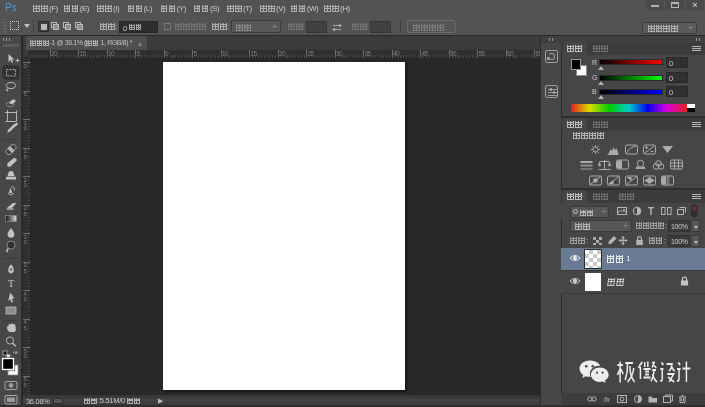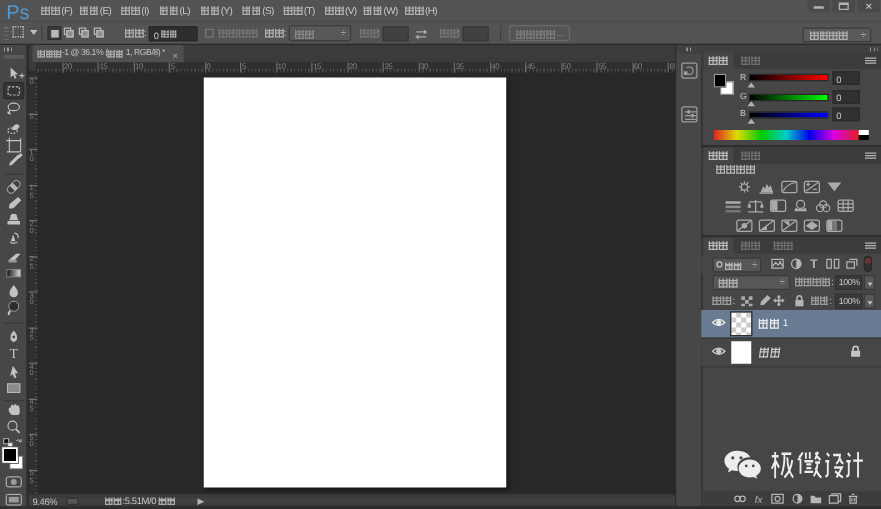--- a/index.html
+++ b/index.html
@@ -1,21 +1,21 @@
 <!DOCTYPE html>
 <html><head><meta charset="utf-8"><style>
 *{margin:0;padding:0;box-sizing:border-box}
 html,body{width:705px;height:407px;overflow:hidden;background:#282828;font-family:"Liberation Sans",sans-serif}
 .abs{position:absolute}
 .c{display:inline-block;vertical-align:top}
 svg{display:block}
 </style></head>
 <body>
 <div class="abs" style="left:0;top:0;width:705px;height:17px;background:#535353"></div>
-<div class="abs" style="left:5px;top:2px;font-weight:normal;font-size:16px;color:#509ad6">Ps</div>
+<div class="abs" style="left:5px;top:2px;font-weight:normal;font-size:10px;color:#509ad6">Ps</div>
 <div class="abs" style="left:33.0px;top:5px;white-space:nowrap"><span class="c" style="width:6.5px;height:7.0px;margin-right:1.5px;opacity:0.80;background:linear-gradient(#c4c4c4,#c4c4c4) 50% 0/1px 100% no-repeat,linear-gradient(#c4c4c4,#c4c4c4) 0 1px/100% 1px no-repeat,linear-gradient(#c4c4c4,#c4c4c4) 0 50%/100% 1px no-repeat,linear-gradient(#c4c4c4,#c4c4c4) 0 100%/100% 1px no-repeat,linear-gradient(#c4c4c4,#c4c4c4) 0 0/1px 100% no-repeat,linear-gradient(#c4c4c4,#c4c4c4) 100% 0/1px 100% no-repeat"></span><span class="c" style="width:6.5px;height:7.0px;margin-right:1.5px;opacity:0.80;background:linear-gradient(#c4c4c4,#c4c4c4) 50% 0/1px 100% no-repeat,linear-gradient(#c4c4c4,#c4c4c4) 0 1px/100% 1px no-repeat,linear-gradient(#c4c4c4,#c4c4c4) 0 50%/100% 1px no-repeat,linear-gradient(#c4c4c4,#c4c4c4) 0 100%/100% 1px no-repeat,linear-gradient(#c4c4c4,#c4c4c4) 0 0/1px 100% no-repeat,linear-gradient(#c4c4c4,#c4c4c4) 100% 0/1px 100% no-repeat"></span><span style="font-size:8px;color:#c9c9c9;line-height:7px;letter-spacing:-0.5px;vertical-align:top">(F)</span></div>
 <div class="abs" style="left:63.8px;top:5px;white-space:nowrap"><span class="c" style="width:6.5px;height:7.0px;margin-right:1.5px;opacity:0.80;background:linear-gradient(#c4c4c4,#c4c4c4) 50% 0/1px 100% no-repeat,linear-gradient(#c4c4c4,#c4c4c4) 0 1px/100% 1px no-repeat,linear-gradient(#c4c4c4,#c4c4c4) 0 50%/100% 1px no-repeat,linear-gradient(#c4c4c4,#c4c4c4) 0 100%/100% 1px no-repeat,linear-gradient(#c4c4c4,#c4c4c4) 0 0/1px 100% no-repeat,linear-gradient(#c4c4c4,#c4c4c4) 100% 0/1px 100% no-repeat"></span><span class="c" style="width:6.5px;height:7.0px;margin-right:1.5px;opacity:0.80;background:linear-gradient(#c4c4c4,#c4c4c4) 50% 0/1px 100% no-repeat,linear-gradient(#c4c4c4,#c4c4c4) 0 1px/100% 1px no-repeat,linear-gradient(#c4c4c4,#c4c4c4) 0 50%/100% 1px no-repeat,linear-gradient(#c4c4c4,#c4c4c4) 0 100%/100% 1px no-repeat,linear-gradient(#c4c4c4,#c4c4c4) 0 0/1px 100% no-repeat,linear-gradient(#c4c4c4,#c4c4c4) 100% 0/1px 100% no-repeat"></span><span style="font-size:8px;color:#c9c9c9;line-height:7px;letter-spacing:-0.5px;vertical-align:top">(E)</span></div>
 <div class="abs" style="left:97.0px;top:5px;white-space:nowrap"><span class="c" style="width:6.5px;height:7.0px;margin-right:1.5px;opacity:0.80;background:linear-gradient(#c4c4c4,#c4c4c4) 50% 0/1px 100% no-repeat,linear-gradient(#c4c4c4,#c4c4c4) 0 1px/100% 1px no-repeat,linear-gradient(#c4c4c4,#c4c4c4) 0 50%/100% 1px no-repeat,linear-gradient(#c4c4c4,#c4c4c4) 0 100%/100% 1px no-repeat,linear-gradient(#c4c4c4,#c4c4c4) 0 0/1px 100% no-repeat,linear-gradient(#c4c4c4,#c4c4c4) 100% 0/1px 100% no-repeat"></span><span class="c" style="width:6.5px;height:7.0px;margin-right:1.5px;opacity:0.80;background:linear-gradient(#c4c4c4,#c4c4c4) 50% 0/1px 100% no-repeat,linear-gradient(#c4c4c4,#c4c4c4) 0 1px/100% 1px no-repeat,linear-gradient(#c4c4c4,#c4c4c4) 0 50%/100% 1px no-repeat,linear-gradient(#c4c4c4,#c4c4c4) 0 100%/100% 1px no-repeat,linear-gradient(#c4c4c4,#c4c4c4) 0 0/1px 100% no-repeat,linear-gradient(#c4c4c4,#c4c4c4) 100% 0/1px 100% no-repeat"></span><span style="font-size:8px;color:#c9c9c9;line-height:7px;letter-spacing:-0.5px;vertical-align:top">(I)</span></div>
 <div class="abs" style="left:127.6px;top:5px;white-space:nowrap"><span class="c" style="width:6.5px;height:7.0px;margin-right:1.5px;opacity:0.80;background:linear-gradient(#c4c4c4,#c4c4c4) 50% 0/1px 100% no-repeat,linear-gradient(#c4c4c4,#c4c4c4) 0 1px/100% 1px no-repeat,linear-gradient(#c4c4c4,#c4c4c4) 0 50%/100% 1px no-repeat,linear-gradient(#c4c4c4,#c4c4c4) 0 100%/100% 1px no-repeat,linear-gradient(#c4c4c4,#c4c4c4) 0 0/1px 100% no-repeat,linear-gradient(#c4c4c4,#c4c4c4) 100% 0/1px 100% no-repeat"></span><span class="c" style="width:6.5px;height:7.0px;margin-right:1.5px;opacity:0.80;background:linear-gradient(#c4c4c4,#c4c4c4) 50% 0/1px 100% no-repeat,linear-gradient(#c4c4c4,#c4c4c4) 0 1px/100% 1px no-repeat,linear-gradient(#c4c4c4,#c4c4c4) 0 50%/100% 1px no-repeat,linear-gradient(#c4c4c4,#c4c4c4) 0 100%/100% 1px no-repeat,linear-gradient(#c4c4c4,#c4c4c4) 0 0/1px 100% no-repeat,linear-gradient(#c4c4c4,#c4c4c4) 100% 0/1px 100% no-repeat"></span><span style="font-size:8px;color:#c9c9c9;line-height:7px;letter-spacing:-0.5px;vertical-align:top">(L)</span></div>
 <div class="abs" style="left:160.7px;top:5px;white-space:nowrap"><span class="c" style="width:6.5px;height:7.0px;margin-right:1.5px;opacity:0.80;background:linear-gradient(#c4c4c4,#c4c4c4) 50% 0/1px 100% no-repeat,linear-gradient(#c4c4c4,#c4c4c4) 0 1px/100% 1px no-repeat,linear-gradient(#c4c4c4,#c4c4c4) 0 50%/100% 1px no-repeat,linear-gradient(#c4c4c4,#c4c4c4) 0 100%/100% 1px no-repeat,linear-gradient(#c4c4c4,#c4c4c4) 0 0/1px 100% no-repeat,linear-gradient(#c4c4c4,#c4c4c4) 100% 0/1px 100% no-repeat"></span><span class="c" style="width:6.5px;height:7.0px;margin-right:1.5px;opacity:0.80;background:linear-gradient(#c4c4c4,#c4c4c4) 50% 0/1px 100% no-repeat,linear-gradient(#c4c4c4,#c4c4c4) 0 1px/100% 1px no-repeat,linear-gradient(#c4c4c4,#c4c4c4) 0 50%/100% 1px no-repeat,linear-gradient(#c4c4c4,#c4c4c4) 0 100%/100% 1px no-repeat,linear-gradient(#c4c4c4,#c4c4c4) 0 0/1px 100% no-repeat,linear-gradient(#c4c4c4,#c4c4c4) 100% 0/1px 100% no-repeat"></span><span style="font-size:8px;color:#c9c9c9;line-height:7px;letter-spacing:-0.5px;vertical-align:top">(Y)</span></div>
 <div class="abs" style="left:193.9px;top:5px;white-space:nowrap"><span class="c" style="width:6.5px;height:7.0px;margin-right:1.5px;opacity:0.80;background:linear-gradient(#c4c4c4,#c4c4c4) 50% 0/1px 100% no-repeat,linear-gradient(#c4c4c4,#c4c4c4) 0 1px/100% 1px no-repeat,linear-gradient(#c4c4c4,#c4c4c4) 0 50%/100% 1px no-repeat,linear-gradient(#c4c4c4,#c4c4c4) 0 100%/100% 1px no-repeat,linear-gradient(#c4c4c4,#c4c4c4) 0 0/1px 100% no-repeat,linear-gradient(#c4c4c4,#c4c4c4) 100% 0/1px 100% no-repeat"></span><span class="c" style="width:6.5px;height:7.0px;margin-right:1.5px;opacity:0.80;background:linear-gradient(#c4c4c4,#c4c4c4) 50% 0/1px 100% no-repeat,linear-gradient(#c4c4c4,#c4c4c4) 0 1px/100% 1px no-repeat,linear-gradient(#c4c4c4,#c4c4c4) 0 50%/100% 1px no-repeat,linear-gradient(#c4c4c4,#c4c4c4) 0 100%/100% 1px no-repeat,linear-gradient(#c4c4c4,#c4c4c4) 0 0/1px 100% no-repeat,linear-gradient(#c4c4c4,#c4c4c4) 100% 0/1px 100% no-repeat"></span><span style="font-size:8px;color:#c9c9c9;line-height:7px;letter-spacing:-0.5px;vertical-align:top">(S)</span></div>
 <div class="abs" style="left:227.0px;top:5px;white-space:nowrap"><span class="c" style="width:6.5px;height:7.0px;margin-right:1.5px;opacity:0.80;background:linear-gradient(#c4c4c4,#c4c4c4) 50% 0/1px 100% no-repeat,linear-gradient(#c4c4c4,#c4c4c4) 0 1px/100% 1px no-repeat,linear-gradient(#c4c4c4,#c4c4c4) 0 50%/100% 1px no-repeat,linear-gradient(#c4c4c4,#c4c4c4) 0 100%/100% 1px no-repeat,linear-gradient(#c4c4c4,#c4c4c4) 0 0/1px 100% no-repeat,linear-gradient(#c4c4c4,#c4c4c4) 100% 0/1px 100% no-repeat"></span><span class="c" style="width:6.5px;height:7.0px;margin-right:1.5px;opacity:0.80;background:linear-gradient(#c4c4c4,#c4c4c4) 50% 0/1px 100% no-repeat,linear-gradient(#c4c4c4,#c4c4c4) 0 1px/100% 1px no-repeat,linear-gradient(#c4c4c4,#c4c4c4) 0 50%/100% 1px no-repeat,linear-gradient(#c4c4c4,#c4c4c4) 0 100%/100% 1px no-repeat,linear-gradient(#c4c4c4,#c4c4c4) 0 0/1px 100% no-repeat,linear-gradient(#c4c4c4,#c4c4c4) 100% 0/1px 100% no-repeat"></span><span style="font-size:8px;color:#c9c9c9;line-height:7px;letter-spacing:-0.5px;vertical-align:top">(T)</span></div>
 <div class="abs" style="left:260.0px;top:5px;white-space:nowrap"><span class="c" style="width:6.5px;height:7.0px;margin-right:1.5px;opacity:0.80;background:linear-gradient(#c4c4c4,#c4c4c4) 50% 0/1px 100% no-repeat,linear-gradient(#c4c4c4,#c4c4c4) 0 1px/100% 1px no-repeat,linear-gradient(#c4c4c4,#c4c4c4) 0 50%/100% 1px no-repeat,linear-gradient(#c4c4c4,#c4c4c4) 0 100%/100% 1px no-repeat,linear-gradient(#c4c4c4,#c4c4c4) 0 0/1px 100% no-repeat,linear-gradient(#c4c4c4,#c4c4c4) 100% 0/1px 100% no-repeat"></span><span class="c" style="width:6.5px;height:7.0px;margin-right:1.5px;opacity:0.80;background:linear-gradient(#c4c4c4,#c4c4c4) 50% 0/1px 100% no-repeat,linear-gradient(#c4c4c4,#c4c4c4) 0 1px/100% 1px no-repeat,linear-gradient(#c4c4c4,#c4c4c4) 0 50%/100% 1px no-repeat,linear-gradient(#c4c4c4,#c4c4c4) 0 100%/100% 1px no-repeat,linear-gradient(#c4c4c4,#c4c4c4) 0 0/1px 100% no-repeat,linear-gradient(#c4c4c4,#c4c4c4) 100% 0/1px 100% no-repeat"></span><span style="font-size:8px;color:#c9c9c9;line-height:7px;letter-spacing:-0.5px;vertical-align:top">(V)</span></div>
 <div class="abs" style="left:290.8px;top:5px;white-space:nowrap"><span class="c" style="width:6.5px;height:7.0px;margin-right:1.5px;opacity:0.80;background:linear-gradient(#c4c4c4,#c4c4c4) 50% 0/1px 100% no-repeat,linear-gradient(#c4c4c4,#c4c4c4) 0 1px/100% 1px no-repeat,linear-gradient(#c4c4c4,#c4c4c4) 0 50%/100% 1px no-repeat,linear-gradient(#c4c4c4,#c4c4c4) 0 100%/100% 1px no-repeat,linear-gradient(#c4c4c4,#c4c4c4) 0 0/1px 100% no-repeat,linear-gradient(#c4c4c4,#c4c4c4) 100% 0/1px 100% no-repeat"></span><span class="c" style="width:6.5px;height:7.0px;margin-right:1.5px;opacity:0.80;background:linear-gradient(#c4c4c4,#c4c4c4) 50% 0/1px 100% no-repeat,linear-gradient(#c4c4c4,#c4c4c4) 0 1px/100% 1px no-repeat,linear-gradient(#c4c4c4,#c4c4c4) 0 50%/100% 1px no-repeat,linear-gradient(#c4c4c4,#c4c4c4) 0 100%/100% 1px no-repeat,linear-gradient(#c4c4c4,#c4c4c4) 0 0/1px 100% no-repeat,linear-gradient(#c4c4c4,#c4c4c4) 100% 0/1px 100% no-repeat"></span><span style="font-size:8px;color:#c9c9c9;line-height:7px;letter-spacing:-0.5px;vertical-align:top">(W)</span></div>
 <div class="abs" style="left:324.0px;top:5px;white-space:nowrap"><span class="c" style="width:6.5px;height:7.0px;margin-right:1.5px;opacity:0.80;background:linear-gradient(#c4c4c4,#c4c4c4) 50% 0/1px 100% no-repeat,linear-gradient(#c4c4c4,#c4c4c4) 0 1px/100% 1px no-repeat,linear-gradient(#c4c4c4,#c4c4c4) 0 50%/100% 1px no-repeat,linear-gradient(#c4c4c4,#c4c4c4) 0 100%/100% 1px no-repeat,linear-gradient(#c4c4c4,#c4c4c4) 0 0/1px 100% no-repeat,linear-gradient(#c4c4c4,#c4c4c4) 100% 0/1px 100% no-repeat"></span><span class="c" style="width:6.5px;height:7.0px;margin-right:1.5px;opacity:0.80;background:linear-gradient(#c4c4c4,#c4c4c4) 50% 0/1px 100% no-repeat,linear-gradient(#c4c4c4,#c4c4c4) 0 1px/100% 1px no-repeat,linear-gradient(#c4c4c4,#c4c4c4) 0 50%/100% 1px no-repeat,linear-gradient(#c4c4c4,#c4c4c4) 0 100%/100% 1px no-repeat,linear-gradient(#c4c4c4,#c4c4c4) 0 0/1px 100% no-repeat,linear-gradient(#c4c4c4,#c4c4c4) 100% 0/1px 100% no-repeat"></span><span style="font-size:8px;color:#c9c9c9;line-height:7px;letter-spacing:-0.5px;vertical-align:top">(H)</span></div>
@@ -220,21 +220,21 @@
     <div class="abs" style="left:0;top:289.0px;width:7px;height:1px;background:#6e6e6e"></div>
     <div class="abs" style="left:0.5px;top:290.5px;font-size:6px;color:#7f7f7f;line-height:5px">5</div>
     <div class="abs" style="left:0.5px;top:296.0px;font-size:6px;color:#7f7f7f;line-height:5px">0</div>
     <div class="abs" style="left:0;top:317.5px;width:7px;height:1px;background:#6e6e6e"></div>
     <div class="abs" style="left:0.5px;top:319.0px;font-size:6px;color:#7f7f7f;line-height:5px">5</div>
     <div class="abs" style="left:0.5px;top:324.5px;font-size:6px;color:#7f7f7f;line-height:5px">5</div>
     <div class="abs" style="left:4.5px;top:0;width:2.5px;height:337px;background:repeating-linear-gradient(0deg,#555 0 1px,transparent 1px 2.85px);opacity:.6"></div>
   </div>
 <div class="abs" style="left:163px;top:62px;width:242px;height:328px;background:#fff;box-shadow:2px 2px 3px rgba(0,0,0,.45)"></div>
 <div class="abs" style="left:23px;top:395px;width:517px;height:10px;background:linear-gradient(#353535,#424242 50%,#3a3a3a)">
-    <div class="abs" style="left:3px;top:2px;font-size:7.5px;color:#c6c6c6;letter-spacing:-0.3px">9.46%</div>
+    <div class="abs" style="left:3px;top:2px;font-size:7.5px;color:#c6c6c6;letter-spacing:-0.3px">36.08%</div>
     <div class="abs" style="left:30px;top:2.5px;width:10px;height:6px;background:#565656;border:1px solid #2f2f2f;border-radius:2px"></div>
     <div class="abs" style="left:61px;top:2.5px"><span class="c" style="width:6.0px;height:6.5px;margin-right:1.0px;opacity:0.80;background:linear-gradient(#c6c6c6,#c6c6c6) 50% 0/1px 100% no-repeat,linear-gradient(#c6c6c6,#c6c6c6) 0 1px/100% 1px no-repeat,linear-gradient(#c6c6c6,#c6c6c6) 0 50%/100% 1px no-repeat,linear-gradient(#c6c6c6,#c6c6c6) 0 100%/100% 1px no-repeat,linear-gradient(#c6c6c6,#c6c6c6) 0 0/1px 100% no-repeat,linear-gradient(#c6c6c6,#c6c6c6) 100% 0/1px 100% no-repeat"></span><span class="c" style="width:6.0px;height:6.5px;margin-right:1.0px;opacity:0.80;background:linear-gradient(#c6c6c6,#c6c6c6) 50% 0/1px 100% no-repeat,linear-gradient(#c6c6c6,#c6c6c6) 0 1px/100% 1px no-repeat,linear-gradient(#c6c6c6,#c6c6c6) 0 50%/100% 1px no-repeat,linear-gradient(#c6c6c6,#c6c6c6) 0 100%/100% 1px no-repeat,linear-gradient(#c6c6c6,#c6c6c6) 0 0/1px 100% no-repeat,linear-gradient(#c6c6c6,#c6c6c6) 100% 0/1px 100% no-repeat"></span><span style="font-size:7.5px;color:#c6c6c6;line-height:6.5px;vertical-align:top;letter-spacing:-0.3px">:5.51M/0 </span><span class="c" style="width:6.0px;height:6.5px;margin-right:1.0px;opacity:0.80;background:linear-gradient(#c6c6c6,#c6c6c6) 50% 0/1px 100% no-repeat,linear-gradient(#c6c6c6,#c6c6c6) 0 1px/100% 1px no-repeat,linear-gradient(#c6c6c6,#c6c6c6) 0 50%/100% 1px no-repeat,linear-gradient(#c6c6c6,#c6c6c6) 0 100%/100% 1px no-repeat,linear-gradient(#c6c6c6,#c6c6c6) 0 0/1px 100% no-repeat,linear-gradient(#c6c6c6,#c6c6c6) 100% 0/1px 100% no-repeat"></span><span class="c" style="width:6.0px;height:6.5px;margin-right:1.0px;opacity:0.80;background:linear-gradient(#c6c6c6,#c6c6c6) 50% 0/1px 100% no-repeat,linear-gradient(#c6c6c6,#c6c6c6) 0 1px/100% 1px no-repeat,linear-gradient(#c6c6c6,#c6c6c6) 0 50%/100% 1px no-repeat,linear-gradient(#c6c6c6,#c6c6c6) 0 100%/100% 1px no-repeat,linear-gradient(#c6c6c6,#c6c6c6) 0 0/1px 100% no-repeat,linear-gradient(#c6c6c6,#c6c6c6) 100% 0/1px 100% no-repeat"></span></div>
     <div class="abs" style="left:135px;top:2px;font-size:7px;color:#b5b5b5">▶</div>
   </div>
 <div class="abs" style="left:540px;top:36px;width:21px;height:369px;background:#474747;border-left:1px solid #2c2c2c"></div>
 <div class="abs" style="left:540px;top:36px;width:21px;height:7px;background:#404040;border-left:1px solid #2c2c2c">
     <div class="abs" style="left:8px;top:2px;width:6px;height:3px;background:repeating-linear-gradient(90deg,#999 0 1px,transparent 1px 3px)"></div>
   </div>
 <div class="abs" style="left:545px;top:50px;width:13px;height:13px;border:1px solid #9d9d9d;border-radius:2px">
     <div class="abs" style="left:2px;top:2px;width:7px;height:7px;border-radius:50%;border:1px solid #9d9d9d;border-left-color:transparent"></div>

